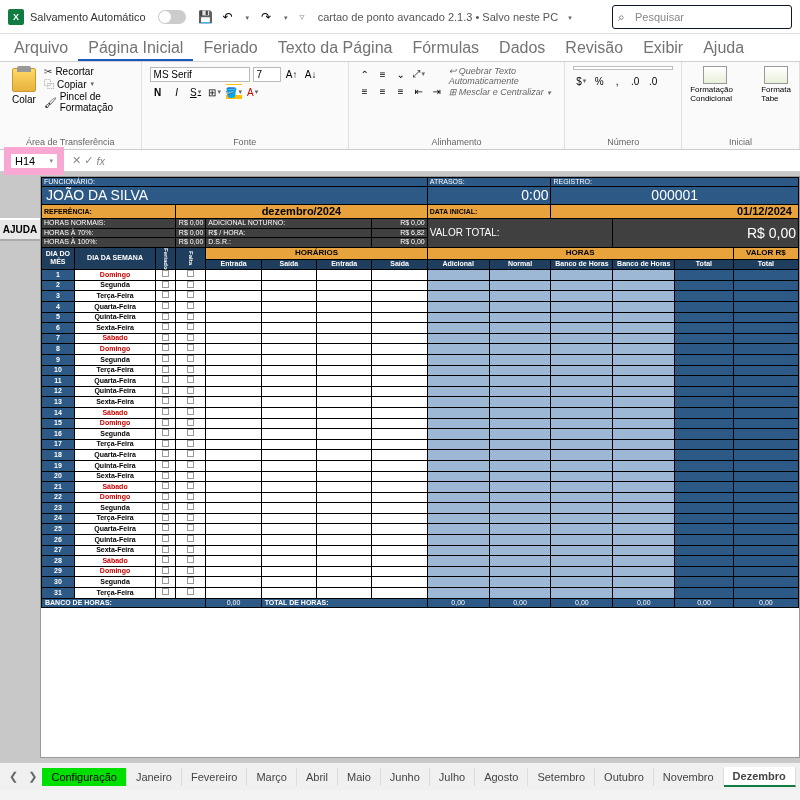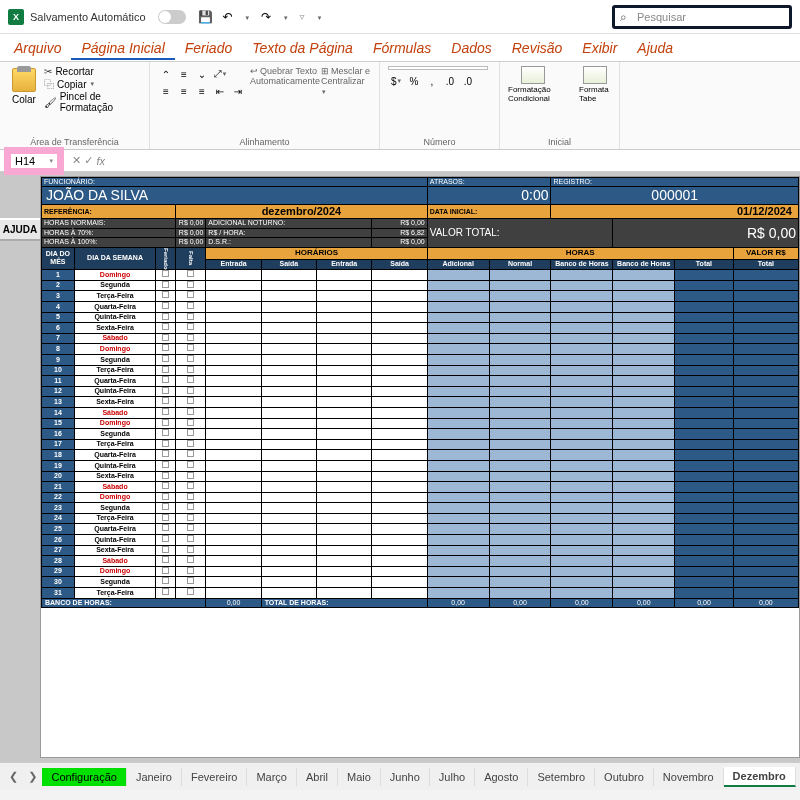--- a/index.html
+++ b/index.html
@@ -7,26 +7,26 @@
   
   
   .titlebar { display: flex; align-items: center; height: 34px; background: #fff; padding: 0 8px; gap: 6px; border-bottom: 1px solid #e0e0e0; }
   .excel-icon { width: 16px; height: 16px; background: #107c41; color: #fff; font-size: 9px; font-weight: bold; display: flex; align-items: center; justify-content: center; border-radius: 2px; }
   .autosave { font-size: 11px; color: #333; }
   .toggle { width: 28px; height: 14px; border-radius: 7px; background: #ccc; position: relative; display: inline-block; vertical-align: middle; margin: 0 6px; }
   .toggle::after { content: ""; position: absolute; left: 1px; top: 1px; width: 12px; height: 12px; border-radius: 50%; background: #fff; }
   .tb-icon { width: 16px; height: 16px; display: inline-flex; align-items: center; justify-content: center; font-size: 12px; }
   .tb-sep { color: #999; margin: 0 3px; font-size: 10px; }
   .doc-title { color: #555; font-size: 11px; margin-left: 4px; }
-  .search-box { margin-left: auto; width: 180px; height: 24px; border: 3px solid #0f172a; border-radius: 3px; padding: 0 6px 0 22px; font-size: 11px; color: #888; background: #fff; display: flex; align-items: center; position: relative; }
+  .search-box { margin-left: auto; width: 180px; height: 24px; border: 1px solid #0f172a; border-radius: 3px; padding: 0 6px 0 22px; font-size: 11px; color: #888; background: #fff; display: flex; align-items: center; position: relative; }
   .search-box::before { content: "⌕"; position: absolute; left: 5px; font-size: 12px; color: #666; }
   
   
   .menubar { display: flex; align-items: center; height: 28px; background: #fff; padding: 0 4px; gap: 0; border-bottom: 1px solid #d0d0d0; }
-  .menu-item { padding: 4px 10px; font-size: 14px; color: #c2410c; font-style: italic; }
+  .menu-item { padding: 4px 10px; font-size: 16px; color: #737373; }
   .menu-item.active { border-bottom: 2px solid #185abd; padding-bottom: 2px; }
   
   
   .ribbon { display: flex; height: 88px; background: #fafafa; border-bottom: 1px solid #ccc; font-size: 10px; }
   .ribbon-group { border-right: 1px solid #e0e0e0; padding: 4px 8px 2px; display: flex; flex-direction: column; justify-content: space-between; }
   .ribbon-title { text-align: center; font-size: 9px; color: #666; padding-top: 1px; }
   .clip-grp { width: 150px; }
   .clip-top { display: flex; gap: 4px; }
   .paste-btn { display: flex; flex-direction: column; align-items: center; gap: 2px; padding: 2px 4px; }
   .paste-icn { width: 24px; height: 24px; background: linear-gradient(#ffd966, #e8b13c); border: 1px solid #c99a2e; border-radius: 2px; position: relative; }
@@ -40,21 +40,21 @@
   .font-sel { border: 1px solid #bbb; background: #fff; padding: 1px 3px; font-size: 10px; }
   .font-name { width: 100px; }
   .font-size { width: 28px; }
   .fbtn { width: 16px; height: 16px; display: inline-flex; align-items: center; justify-content: center; border: 1px solid transparent; font-size: 10px; }
   .bold { font-weight: bold; }
   .ital { font-style: italic; }
   .undl { text-decoration: underline; }
   .align-grp { width: 230px; }
   .align-rows { display: flex; flex-direction: column; gap: 1px; }
   .align-row { display: flex; gap: 2px; }
-  .align-col2 { font-size: 9px; color: #666; display: flex; gap: 1px; padding-left: 4px; }
+  .align-col2 { font-size: 9px; color: #666; display: flex; flex-direction: column; gap: 1px; padding-left: 4px; font-style: italic; }
   .num-grp { width: 120px; }
   .num-sel { border: 1px solid #bbb; background: #fff; width: 100px; font-size: 9px; padding: 1px 2px; }
   .num-row2 { display: flex; gap: 2px; margin-top: 3px; }
   .style-grp { width: 120px; }
   .style-btns { display: flex; gap: 21px; }
   .style-btn { display: flex; flex-direction: column; align-items: center; font-size: 9px; }
   .style-icn { width: 24px; height: 18px; border: 1px solid #999; background: linear-gradient(#fff, #e8f0d8); margin-bottom: 1px; }
   
   
   .fbar { display: flex; align-items: center; height: 22px; background: #fff; border-bottom: 1px solid #ccc; font-size: 11px; }
@@ -113,20 +113,21 @@
 <div class="titlebar">
   <span class="excel-icon">X</span>
   <span class="autosave">Salvamento Automático</span>
   <span class="toggle"></span>
   <span class="tb-icon" style="color:#8e4ec6">💾</span>
   <span class="tb-icon">↶</span>
     <span class="tb-sep arrow-dn"></span>
   <span class="tb-icon">↷</span>
     <span class="tb-sep arrow-dn"></span>
   <span class="tb-sep">▿</span>
+  <span class="doc-title">cartao de ponto avancado 2.1.3 • Salvo neste PC</span>
   <span class="tb-sep arrow-dn"></span>
   <div class="search-box">
       <span>Pesquisar</span>
     </div>
 </div>
 
 <div class="menubar">
   <div class="menu-item">Arquivo</div>
   <div class="menu-item active">Página Inicial</div>
   <div class="menu-item">Feriado</div>
@@ -155,20 +156,39 @@
             <span>Copiar</span> 
             <span class="arrow-dn"></span>
           </span>
         <span>
             <span>🖌</span>
             <span>Pincel de Formatação</span>
           </span>
       </div>
     </div>
     <div class="ribbon-title">Área de Transferência</div>
+  </div>
+  <div class="ribbon-group font-grp">
+    <div>
+      <div class="font-row1">
+        <span class="font-sel font-name">MS Serif</span>
+        <span class="font-sel font-size">7</span>
+        <span class="fbtn">A↑</span>
+        <span class="fbtn">A↓</span>
+      </div>
+      <div class="font-row2">
+        <span class="fbtn bold">N</span>
+        <span class="fbtn ital">I</span>
+        <span class="fbtn undl arrow-dn">S</span>
+        <span class="fbtn arrow-dn">⊞</span>
+        <span class="fbtn arrow-dn" style="background:linear-gradient(#fff 70%,#ffc000 70%)">🪣</span>
+        <span class="fbtn arrow-dn" style="color:#c00">A</span>
+      </div>
+    </div>
+    <div class="ribbon-title">Fonte</div>
   </div>
   <div class="ribbon-group align-grp">
     <div style="display:flex">
       <div class="align-rows">
         <div class="align-row">
           <span class="fbtn">⌃</span>
           <span class="fbtn">≡</span>
           <span class="fbtn">⌄</span>
           <span class="fbtn arrow-dn">⤢</span>
         </div>

